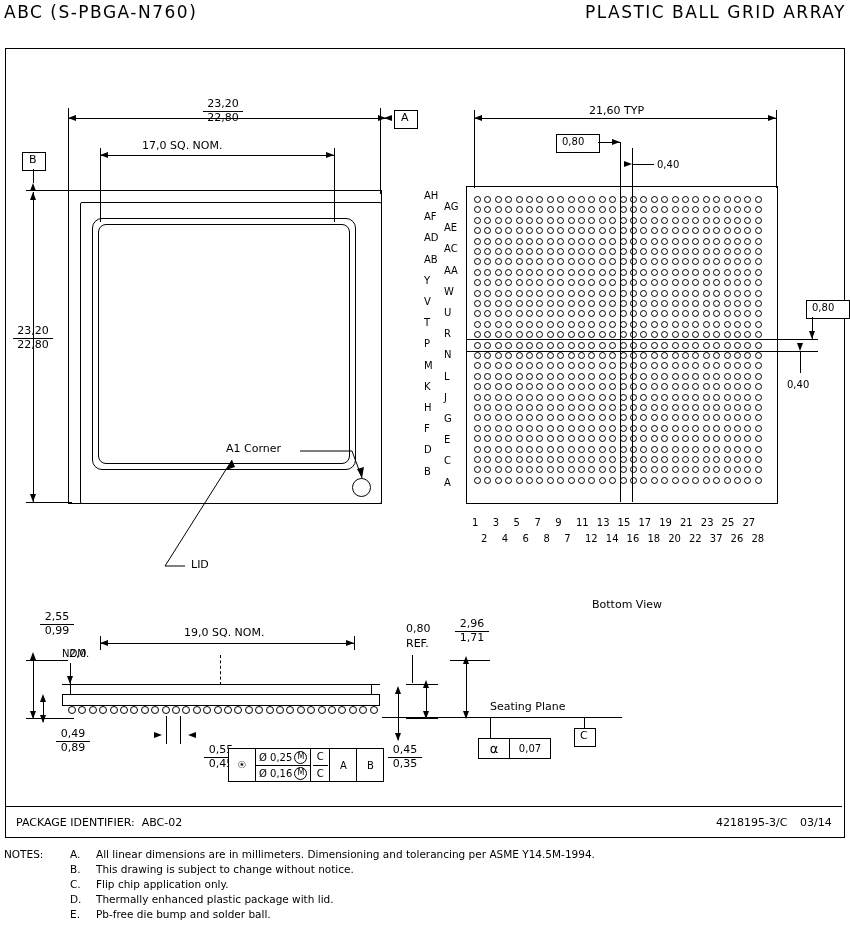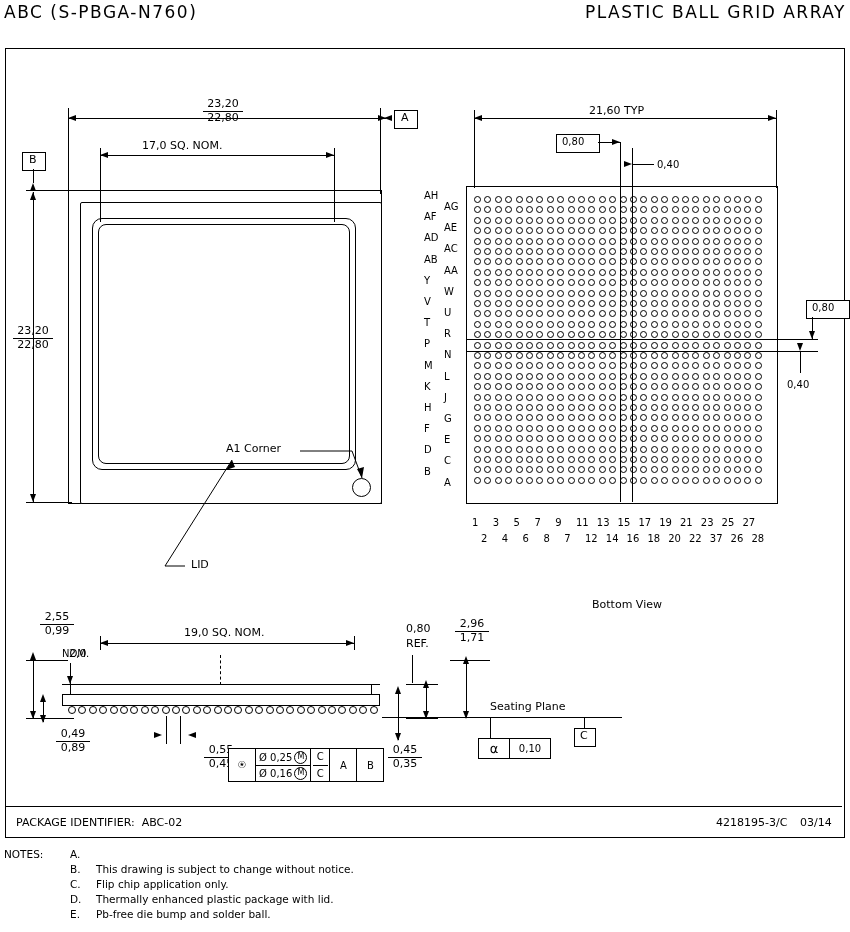--- a/index.html
+++ b/index.html
@@ -1121,33 +1121,34 @@
 <div class="arrow ar-u" style="left:394.5px;top:686px;"></div>
 <div class="arrow ar-d" style="left:394.5px;top:733px;"></div>
 <div class="frac" style="left:378px;top:744px;width:54px;">
   <span>0,45</span>
   <span class="bar" style="width:34px;margin:0 auto;"></span>
   <span>0,35</span>
 </div>
 
 <div class="fcf" style="left:478px;top:738px;height:19px;">
   <div style="width:22px;font-size:13px;">⍺</div>
-  <div style="width:32px;">0,10</div>
+  <div style="width:32px;">0,07</div>
 </div>
 <div class="ln vline" style="left:490px;top:718px;height:20px;"></div>
 
 <div class="ln hline" style="left:6px;top:806px;width:836px;"></div>
 <div class="t sm" style="left:16px;top:816px;">PACKAGE IDENTIFIER:  ABC-02</div>
 <div class="t sm" style="left:716px;top:816px;">4218195-3/C</div>
 <div class="t sm" style="left:800px;top:816px;">03/14</div>
 
 <div class="t" style="left:4px;top:848px;font-size:10.5px;">NOTES:</div>
 <div class="abs" id="notes-list" style="left:70px;top:848px;width:760px;">
     <div style="position: relative; height: 15px; font-size: 10.5px;">
       <span style="position: absolute; left: 0px;">A.</span>
+      <span style="position: absolute; left: 26px;">All linear dimensions are in millimeters.  Dimensioning and tolerancing per ASME Y14.5M-1994.</span>
     </div>
     <div style="position: relative; height: 15px; font-size: 10.5px;">
       <span style="position: absolute; left: 0px;">B.</span>
       <span style="position: absolute; left: 26px;">This drawing is subject to change without notice.</span>
     </div>
     <div style="position: relative; height: 15px; font-size: 10.5px;">
       <span style="position: absolute; left: 0px;">C.</span>
       <span style="position: absolute; left: 26px;">Flip chip application only.</span>
     </div>
     <div style="position: relative; height: 15px; font-size: 10.5px;">

